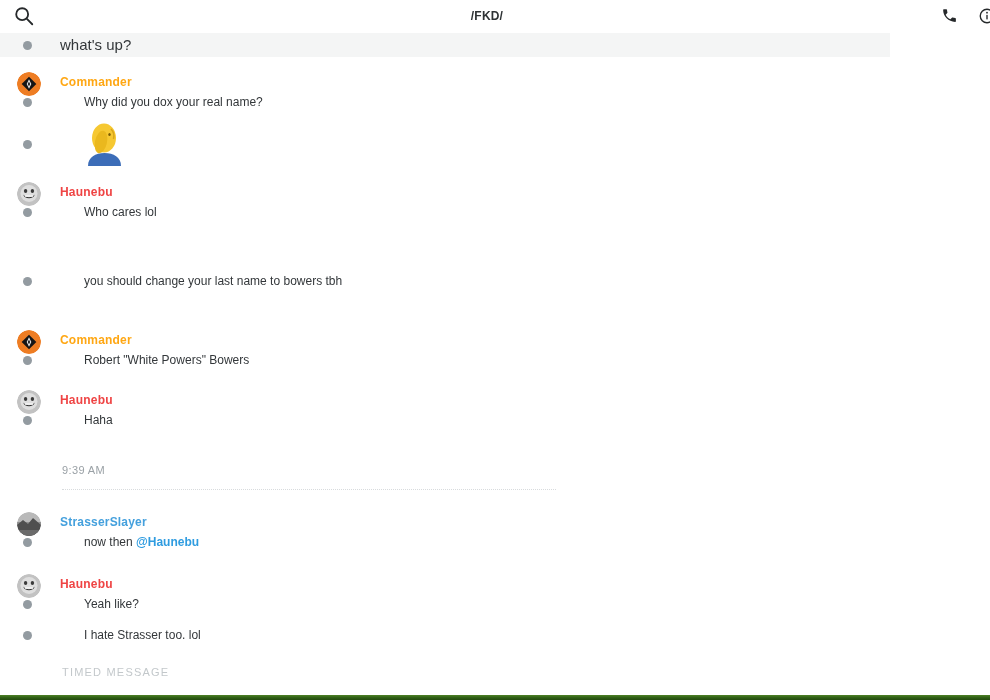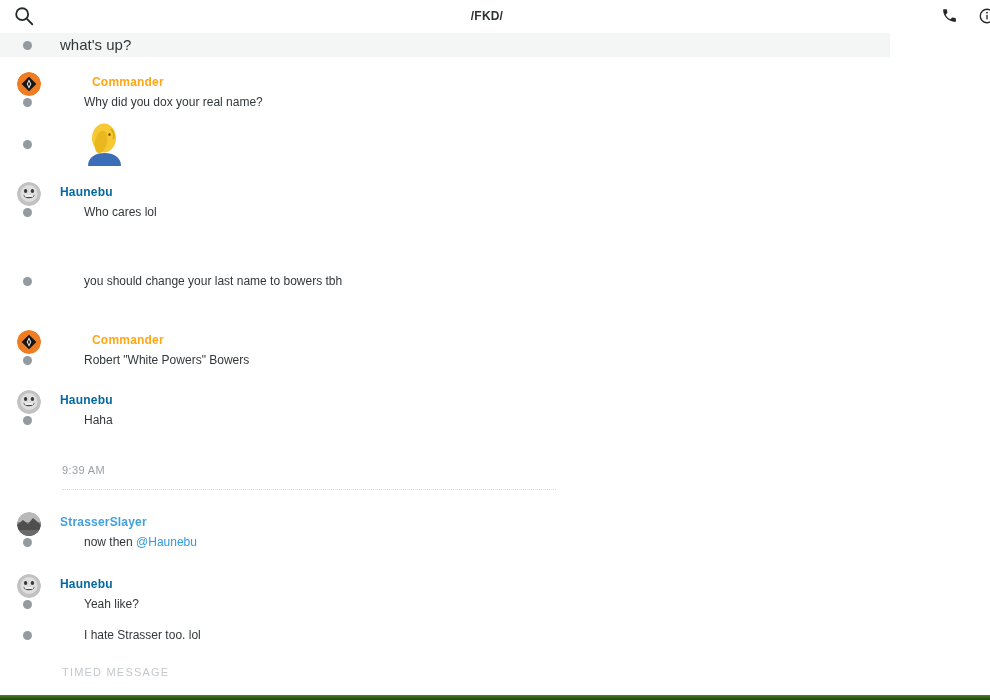--- a/index.html
+++ b/index.html
@@ -17,28 +17,28 @@
   .call-btn{left:940px;top:8px;width:18px;height:18px;}
   .info-btn{left:978px;top:8px;width:18px;height:18px;}
   
   .chat{position:absolute;top:0;left:0;width:990px;height:648px;}
   .cont-row{position:absolute;left:0;width:890px;height:24px;background:#f4f5f5;}
   .cont-row .msg-text{position:absolute;left:60px;top:0;line-height:24px;font-size:15px;}
   .group{position:absolute;left:0;width:990px;}
   .group-header{position:relative;height:19px;display:flex;align-items:center;padding-left:60px;}
   .avatar{position:absolute;left:17px;top:0;width:24px;height:24px;border-radius:50%;overflow:hidden;cursor:pointer;}
   .sender{font-size:12px;font-weight:700;letter-spacing:.2px;cursor:pointer;}
-  .accent-orange{color:#ffa713;margin-left:32px;}
-  .accent-red{color:#0369a1;}
+  .accent-orange{color:#ffa713;}
+  .accent-red{color:#ef4444;}
   .accent-blue{color:#44a0dd;}
   .msg-row{position:relative;padding-left:84px;line-height:22px;font-size:12px;color:#33373a;}
   .msg-row + .msg-row{margin-top:9px;}
   .dot{position:absolute;left:23px;top:50%;margin-top:-4.5px;width:9px;height:9px;border-radius:50%;background:#939ba1;}
   .emoji-row{height:44px;}
-  .mention{font-weight:400;color:#2f9ce0;cursor:pointer;}
+  .mention{font-weight:700;color:#2f9ce0;cursor:pointer;}
   
   .time-label{position:absolute;left:62px;top:464px;font-size:11px;color:#9aa1a6;letter-spacing:.4px;}
   .time-divider{position:absolute;left:62px;top:489px;width:494px;height:0;border-top:1px dotted #d8dbdd;}
   
   .composer{position:absolute;left:0;top:648px;width:990px;height:47px;background:#fff;}
   .composer input{position:absolute;left:60px;top:8px;width:700px;height:30px;border:none;outline:none;
     font-family:"Liberation Sans","DejaVu Sans",sans-serif;font-size:11px;letter-spacing:1px;color:#33373a;background:transparent;}
   .composer input::placeholder{color:#c3c8cb;font-size:11px;letter-spacing:1.2px;}
   .icon-btn{position:absolute;}
   

